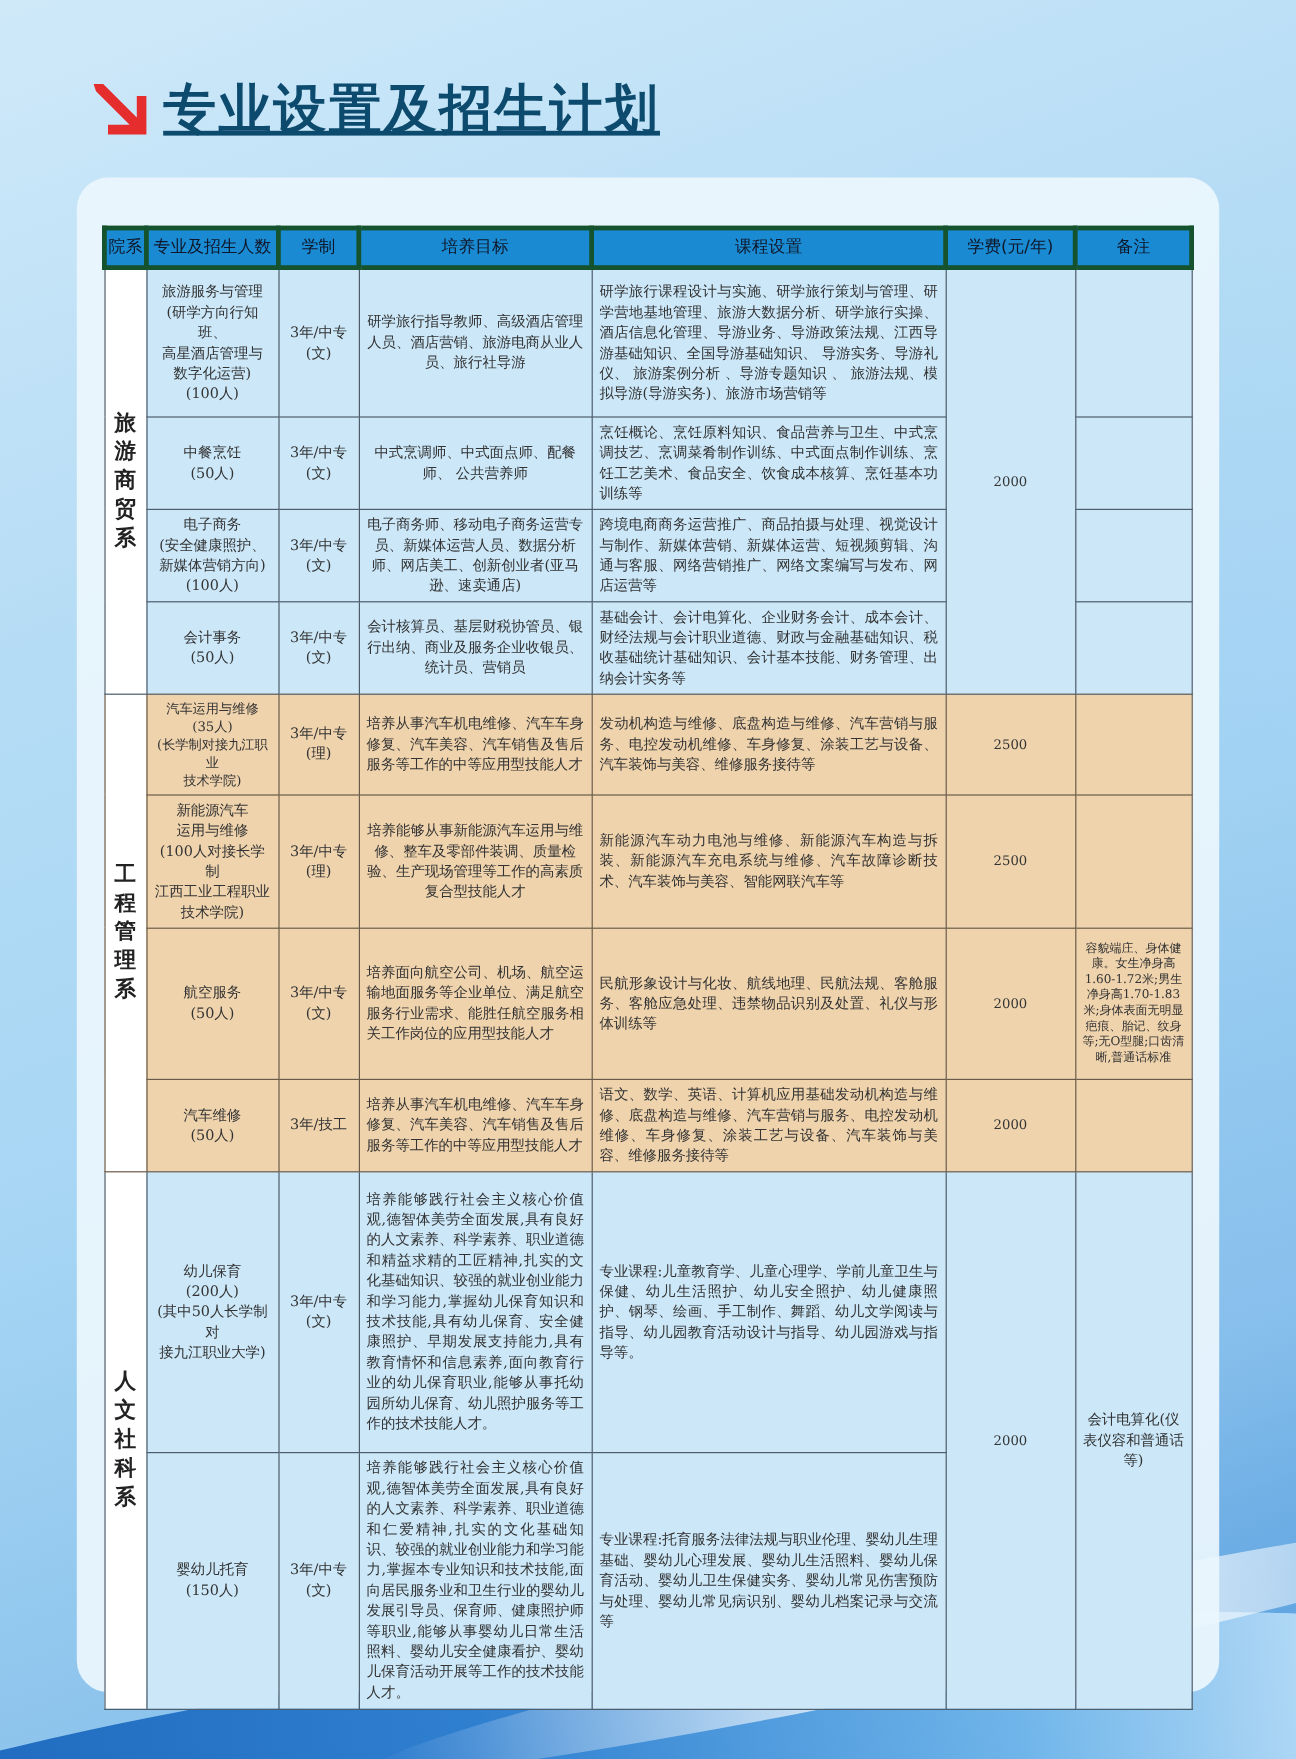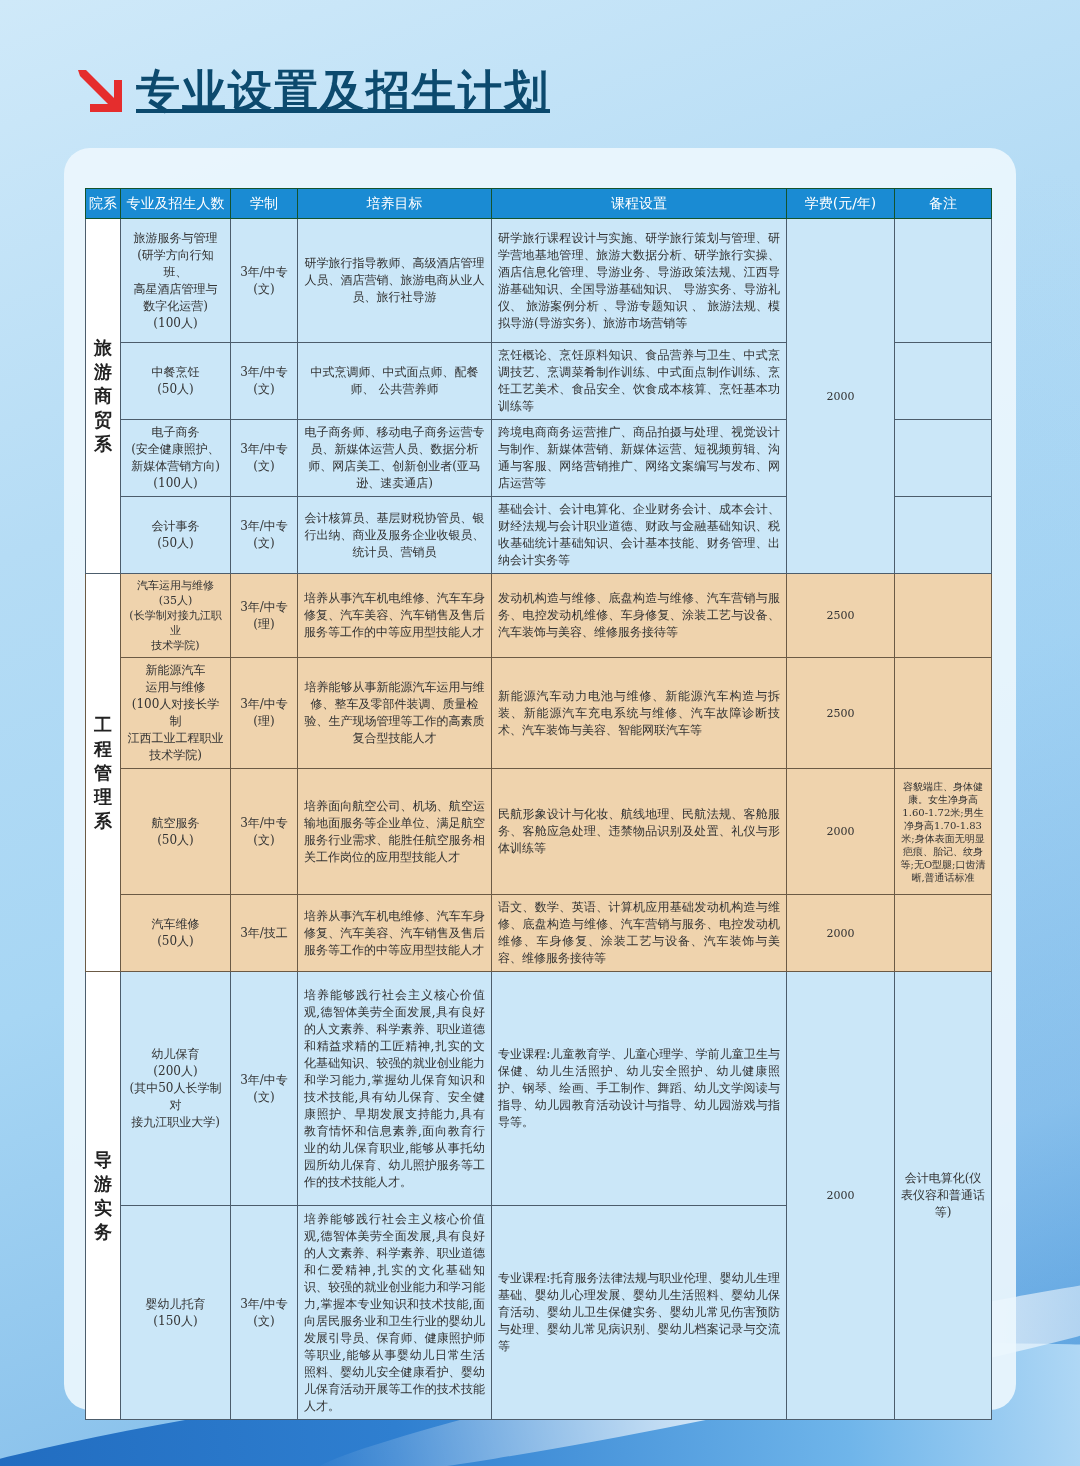--- a/index.html
+++ b/index.html
@@ -34,22 +34,22 @@
   .panel {
     position: absolute; left: 64px; top: 148px; width: 952px; height: 1262px;
     background: rgba(235,246,253,0.92); border-radius: 26px;
   }
   table {
     position: absolute; left: 85px; top: 188px; width: 906px;
     border-collapse: collapse; table-layout: fixed;
     font-size: 12px; line-height: 17px; color: #333;
   }
   th {
-    background: #1a8bd3; color: #ffffff; font-family: "DejaVu Sans", "Liberation Sans", sans-serif;
-    font-weight: normal; font-size: 14px; height: 29px; border: 1px solid #14532d; padding: 0;
+    background: #1a8bd3; color: #0f172a; font-family: "DejaVu Sans", "Liberation Sans", sans-serif;
+    font-weight: normal; font-size: 14px; height: 29px; border: 4px solid #14532d; padding: 0;
   }
   td { border: 1px solid #4c5d6c; padding: 4px 6px; vertical-align: middle; text-align: center; }
   td.just { text-align: justify; }
   .blue td { background: #cbe7f8; }
   .tan td { background: #efd3ad; border-color: #6b5a45; }
   td.dept {
     background: #fff !important; font-weight: bold; font-size: 18px; line-height: 24px;
     width: 26px; padding: 0 4px; color: #222;
     font-family: "DejaVu Serif", serif;
   }
@@ -197,21 +197,21 @@
         <div>(50人)</div>
       </td>
       <td style="white-space:pre-line">3年/技工</td>
       <td class="just">培养从事汽车机电维修、汽车车身修复、汽车美容、汽车销售及售后服务等工作的中等应用型技能人才</td>
       <td class="just">语文、数学、英语、计算机应用基础发动机构造与维修、底盘构造与维修、汽车营销与服务、电控发动机维修、车身修复、涂装工艺与设备、汽车装饰与美容、维修服务接待等</td>
       <td class="fee">2000</td>
       <td></td>
     </tr>
 
     <tr class="blue" style="height:234px">
-      <td class="dept" rowspan="2"><span>导游实务</span></td>
+      <td class="dept" rowspan="2"><span>人文社科系</span></td>
       <td>
         <div>幼儿保育</div>
         <div>(200人)</div>
         <div>(其中50人长学制对</div>
         <div>接九江职业大学)</div>
       </td>
       <td style="white-space:pre-line">3年/中专
 (文)</td>
       <td class="just">培养能够践行社会主义核心价值观,德智体美劳全面发展,具有良好的人文素养、科学素养、职业道德和精益求精的工匠精神,扎实的文化基础知识、较强的就业创业能力和学习能力,掌握幼儿保育知识和技术技能,具有幼儿保育、安全健康照护、早期发展支持能力,具有教育情怀和信息素养,面向教育行业的幼儿保育职业,能够从事托幼园所幼儿保育、幼儿照护服务等工作的技术技能人才。</td>
       <td class="just">专业课程:儿童教育学、儿童心理学、学前儿童卫生与保健、幼儿生活照护、幼儿安全照护、幼儿健康照护、钢琴、绘画、手工制作、舞蹈、幼儿文学阅读与指导、幼儿园教育活动设计与指导、幼儿园游戏与指导等。</td>

